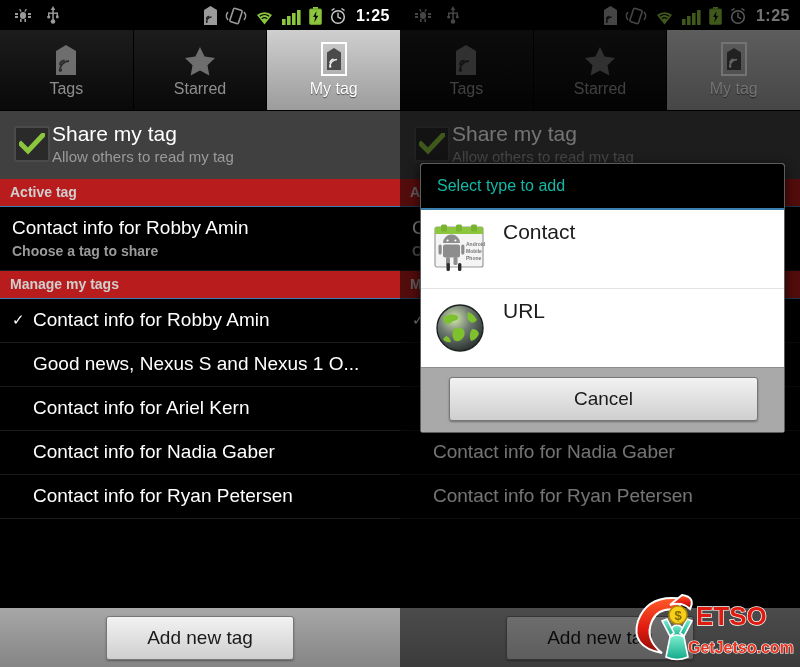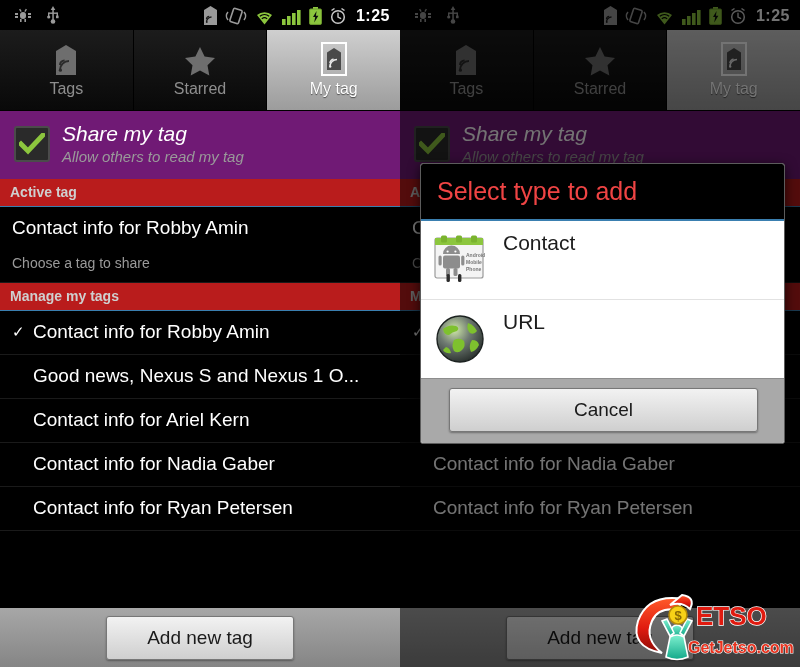--- a/index.html
+++ b/index.html
@@ -21,54 +21,54 @@
   .tab{flex:1;display:flex;flex-direction:column;align-items:center;justify-content:center;
        background:linear-gradient(#1c1c1c,#090909);color:#8e8e8e;font-size:16px;gap:4px;
        border-right:1px solid #000;box-sizing:border-box;}
   .tab:last-child{border-right:none;}
   .tab.sel{background:linear-gradient(#cfcfcf,#9c9c9c);color:#fff;}
   .tab .tlabel{font-size:16px;}
   .tab.sel .tlabel{color:#fff;text-shadow:0 1px 1px rgba(0,0,0,.55);}
   .tabicon{height:34px;display:flex;align-items:flex-end;}
 
   
-  .share-row{display:flex;align-items:center;gap:12px;padding:11px 12px 13px 14px;background:#701a75;font-style:italic;}
+  .share-row{display:flex;align-items:center;gap:2px;padding:11px 12px 13px 14px;background:#404040;}
   .chk{width:36px;height:36px;border:2px solid #4b4b4b;border-radius:3px;background:#2a2a2a;
        display:flex;align-items:center;justify-content:center;box-sizing:border-box;flex:none;}
   .chk svg{display:block;}
   .share-t{color:#fff;font-size:21px;line-height:24px;}
   .share-s{color:#9a9a9a;font-size:15px;line-height:19px;margin-top:1px;}
 
   
   .sechead{background:#b91c1c;color:#cfcfcf;font-size:14px;font-weight:bold;
            padding:5px 10px 6px 10px;border-bottom:1px solid #3a7fb0;}
 
   
   .row{padding:9px 12px 10px 12px;border-bottom:1px solid #1a1a1a;background:#000;}
   .row .t{color:#fff;font-size:19px;line-height:24px;white-space:nowrap;overflow:hidden;}
-  .row .s{color:#9a9a9a;font-size:14px;line-height:18px;margin-top:14px;}
+  .row .s{color:#9a9a9a;font-size:14px;line-height:18px;margin-top:2px;font-weight:bold;}
   .row.check .t{display:flex;align-items:center;gap:9px;}
   .row.check .tick{color:#fff;font-size:15px;width:12px;display:inline-block;}
 
   
   .bottombar{position:absolute;left:0;bottom:0;width:400px;height:62px;
              background:linear-gradient(#a7a7a7,#858585);border-top:3px solid #000;
              display:flex;align-items:center;justify-content:center;box-sizing:border-box;}
   .btn{background:linear-gradient(#f2f2f2,#cfcfcf);border:1px solid #777;border-radius:3px;
        color:#1a1a1a;font-size:19px;padding:10px 0;width:186px;text-align:center;
        box-shadow:0 1px 2px rgba(0,0,0,.35);}
 
   
   .dim{position:absolute;left:0;top:0;width:400px;height:667px;background:rgba(0,0,0,.55);}
 
   
   .dialog{position:absolute;left:20px;top:163px;width:363px;
           border:1px solid #5c5c5c;border-radius:3px;background:#fff;overflow:hidden;
           box-shadow:0 3px 12px rgba(0,0,0,.7);}
-  .dlg-title{background:#000;color:#ef4444;font-size:25px;padding:13px 14px 13px 16px;
+  .dlg-title{background:#000;color:#14b8a6;font-size:16px;padding:13px 14px 13px 16px;
              border-bottom:2px solid #3a7fb0;}
   .dlg-list{background:#fff;}
   .dlg-item{display:flex;align-items:flex-start;gap:14px;padding:10px 10px;
             border-bottom:1px solid #e2e2e2;background:#fff;}
   .dlg-item:last-child{border-bottom:none;}
   .dlg-item .label{color:#1c1c1c;font-size:21px;}
   .dlg-icon{width:58px;height:58px;flex:none;display:flex;align-items:center;justify-content:center;}
   .dlg-foot{background:#a9a9a9;padding:9px 28px 11px 28px;border-top:1px solid #8d8d8d;}
   .dlg-foot .btn{width:100%;}
 

